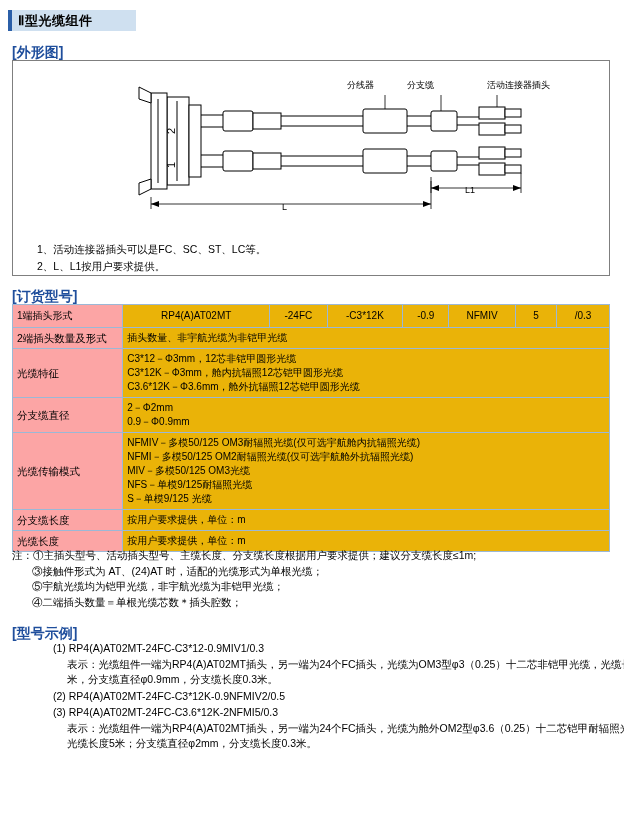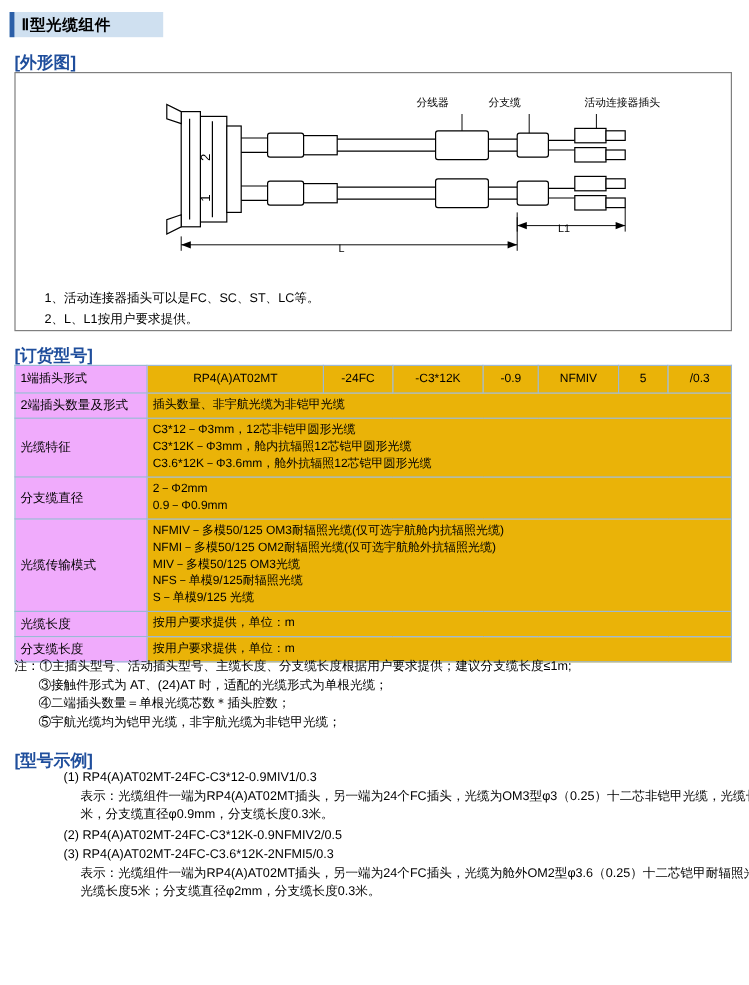--- a/index.html
+++ b/index.html
@@ -95,21 +95,21 @@
     font-size: 10px;
     table-layout: fixed;
   }
   table.order td {
     border: 1px solid #9bb8d6;
     padding: 3px 4px;
     vertical-align: middle;
     line-height: 14px;
   }
   td.head {
-    background: #f0abfc;
+    background: #fca5a5;
     width: 96px;
     font-size: 10.5px;
     white-space: nowrap;
   }
   td.body {
     background: #eab308;
   }
   .row1 td {
     height: 16px;
     text-align: center;
@@ -298,35 +298,35 @@
       <td class="head">光缆传输模式</td>
       <td class="body" colspan="7">
         <div>NFMIV－多模50/125  OM3耐辐照光缆(仅可选宇航舱内抗辐照光缆)</div>
         <div>NFMI－多模50/125  OM2耐辐照光缆(仅可选宇航舱外抗辐照光缆)</div>
         <div>MIV－多模50/125  OM3光缆</div>
         <div>NFS－单模9/125耐辐照光缆</div>
         <div>S－单模9/125  光缆</div>
       </td>
     </tr>
     <tr>
+      <td class="head">分支缆长度</td>
+      <td class="body" colspan="7">按用户要求提供，单位：m</td>
+    </tr>
+    <tr>
       <td class="head">光缆长度</td>
-      <td class="body" colspan="7">按用户要求提供，单位：m</td>
-    </tr>
-    <tr>
-      <td class="head">分支缆长度</td>
       <td class="body" colspan="7">按用户要求提供，单位：m</td>
     </tr>
   </tbody>
     </table>
 
   <div class="tbl-notes">
     <div>注：①主插头型号、活动插头型号、主缆长度、分支缆长度根据用户要求提供；建议分支缆长度≤1m;</div>
     <span class="ind">③接触件形式为 AT、(24)AT 时，适配的光缆形式为单根光缆；</span>
+    <span class="ind">⑤宇航光缆均为铠甲光缆，非宇航光缆为非铠甲光缆；</span>
     <span class="ind">④二端插头数量＝单根光缆芯数＊插头腔数；</span>
-    <span class="ind">⑤宇航光缆均为铠甲光缆，非宇航光缆为非铠甲光缆；</span>
   </div>
 
   <div class="sec-label" id="lbl-example">[型号示例]</div>
 
   <div class="examples">
     <div class="blk">
       <span class="ex-title">(1) RP4(A)AT02MT-24FC-C3*12-0.9MIV1/0.3</span>
       <span class="ex-desc">表示：光缆组件一端为RP4(A)AT02MT插头，另一端为24个FC插头，光缆为OM3型φ3（0.25）十二芯非铠甲光缆，光缆长度1米，分支缆直径φ0.9mm，分支缆长度0.3米。</span>
     </div>
     <div class="blk">

